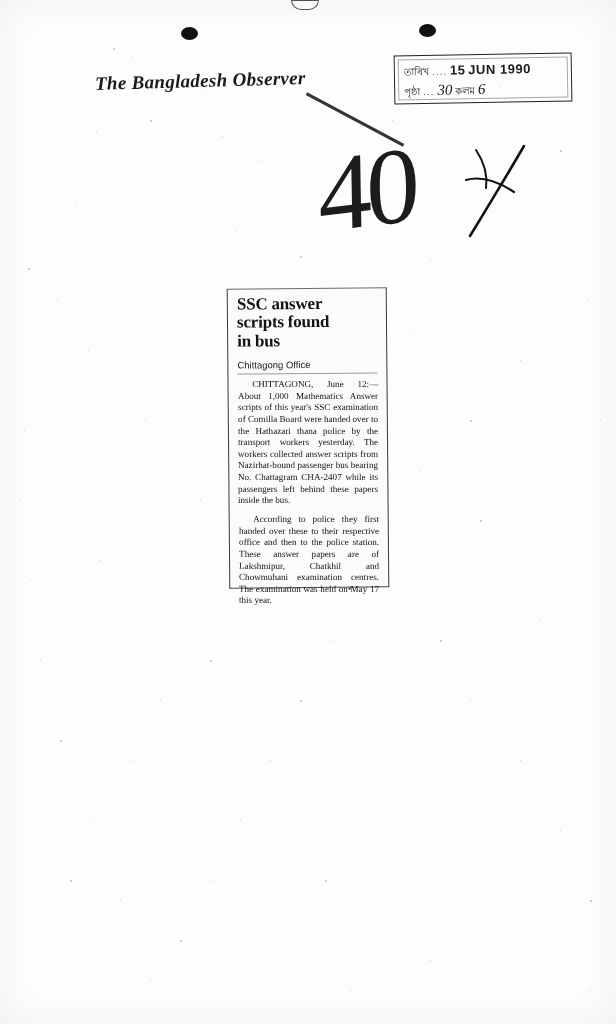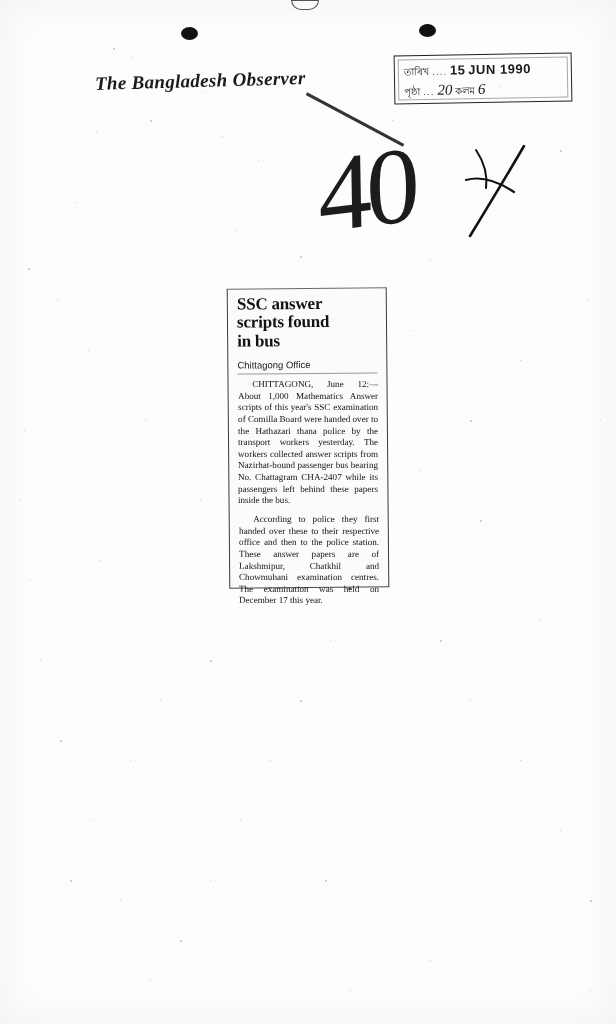--- a/index.html
+++ b/index.html
@@ -226,21 +226,21 @@
     <div class="inner"></div>
     <div class="stamp-line l1">
       <span>তাৰিখ</span>
       <span class="stamp-dots">....</span>
       <span class="stamp-date">15</span>
       <span class="stamp-date month">JUN 1990</span>
     </div>
     <div class="stamp-line l2">
       <span>পৃষ্ঠা</span>
       <span class="stamp-dots">...</span>
-      <span class="stamp-hand">20</span>
+      <span class="stamp-hand">30</span>
       <span>কলম</span>
       <span class="stamp-hand">6</span>
     </div>
   </div>
 
   <div class="hand-number">40</div>
   <div class="hand-slash"></div>
   <svg class="hand-sign" viewBox="0 0 70 100">
     <path d="M8 96 C30 60 48 30 62 6" stroke="#111" stroke-width="2.6" fill="none" stroke-linecap="round"></path>
     <path d="M4 40 C18 36 34 40 52 52" stroke="#111" stroke-width="2.2" fill="none" stroke-linecap="round"></path>
@@ -255,21 +255,21 @@
 
   <div class="clipping">
     <div class="clip-headline">
       <div>SSC answer</div>
       <div>scripts found</div>
       <div>in  bus</div>
     </div>
     <div class="clip-byline">Chittagong Office</div>
     <div class="clip-rule"></div>
     <div class="clip-para">CHITTAGONG, June 12:— About 1,000 Mathematics Answer scripts of this year's SSC examination of Comilla Board were handed over to the Hathazari thana police by the transport workers yesterday. The workers collected answer scripts from Nazirhat-bound passenger bus bearing No. Chattagram CHA-2407 while its passengers left behind these papers inside the bus.</div>
-    <div class="clip-para">According to police they first handed over these to their respective office and then to the police station. These answer papers are of Lakshmipur, Chatkhil and Chowmuhani examination centres. The examination was held on December 17 this year.</div>
+    <div class="clip-para">According to police they first handed over these to their respective office and then to the police station. These answer papers are of Lakshmipur, Chatkhil and Chowmuhani examination centres. The examination was held on May 17 this year.</div>
   </div>
 
   <div class="edge-shadow"></div>
 <div class="speck" style="left: 113px; top: 48px; width: 2px; height: 2px;"></div>
     <div class="speck" style="left: 131px; top: 57px; width: 1px; height: 1px;"></div>
     <div class="speck" style="left: 96px; top: 132px; width: 1px; height: 1px;"></div>
     <div class="speck" style="left: 75px; top: 202px; width: 1px; height: 1px;"></div>
     <div class="speck" style="left: 28px; top: 268px; width: 2px; height: 2px;"></div>
     <div class="speck" style="left: 57px; top: 300px; width: 1px; height: 1px;"></div>
     <div class="speck" style="left: 88px; top: 350px; width: 1px; height: 1px;"></div>

